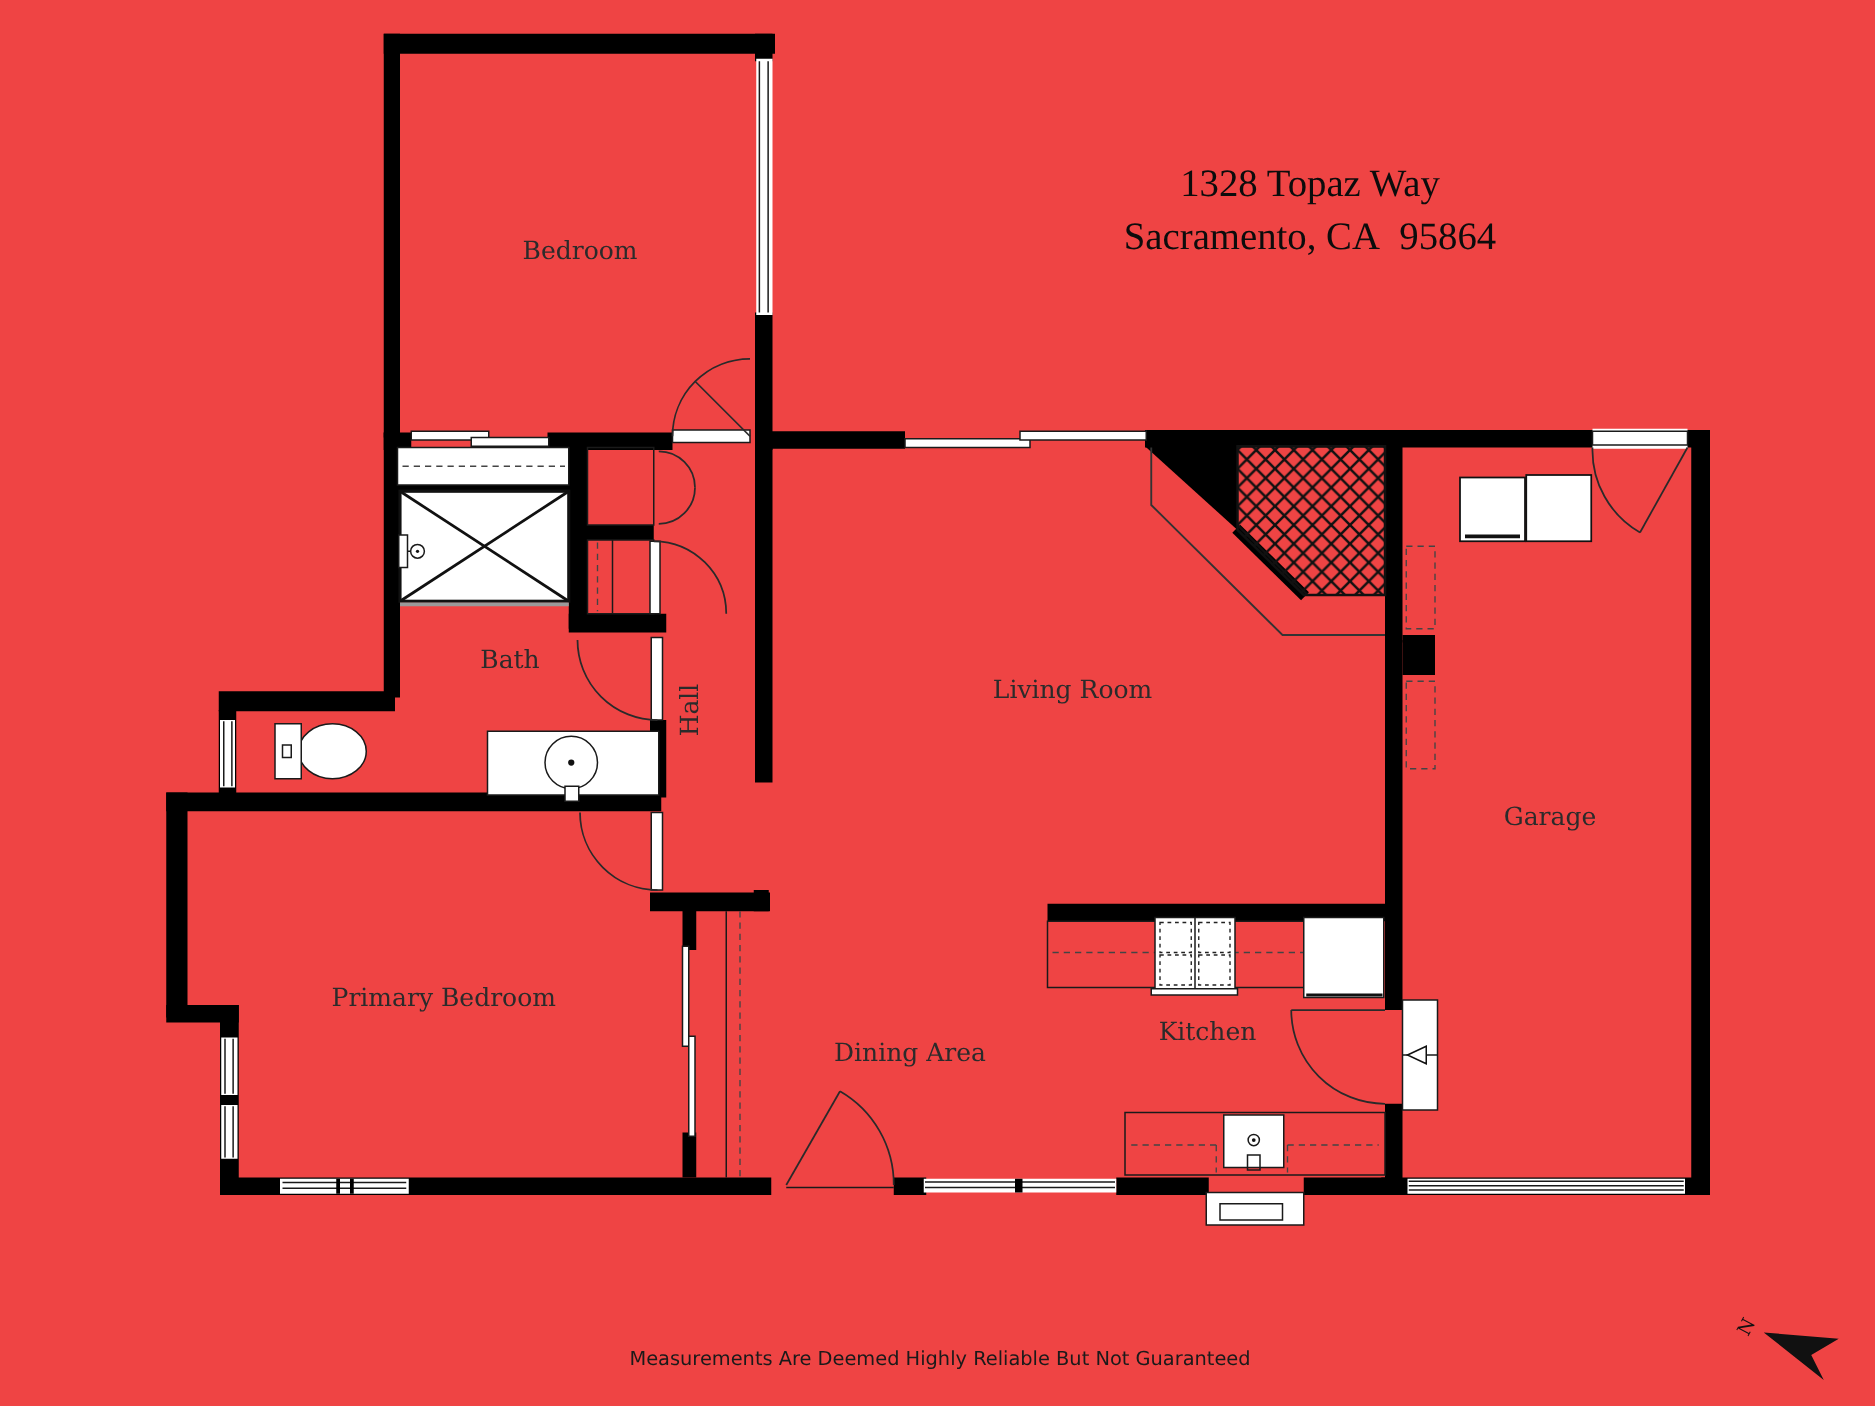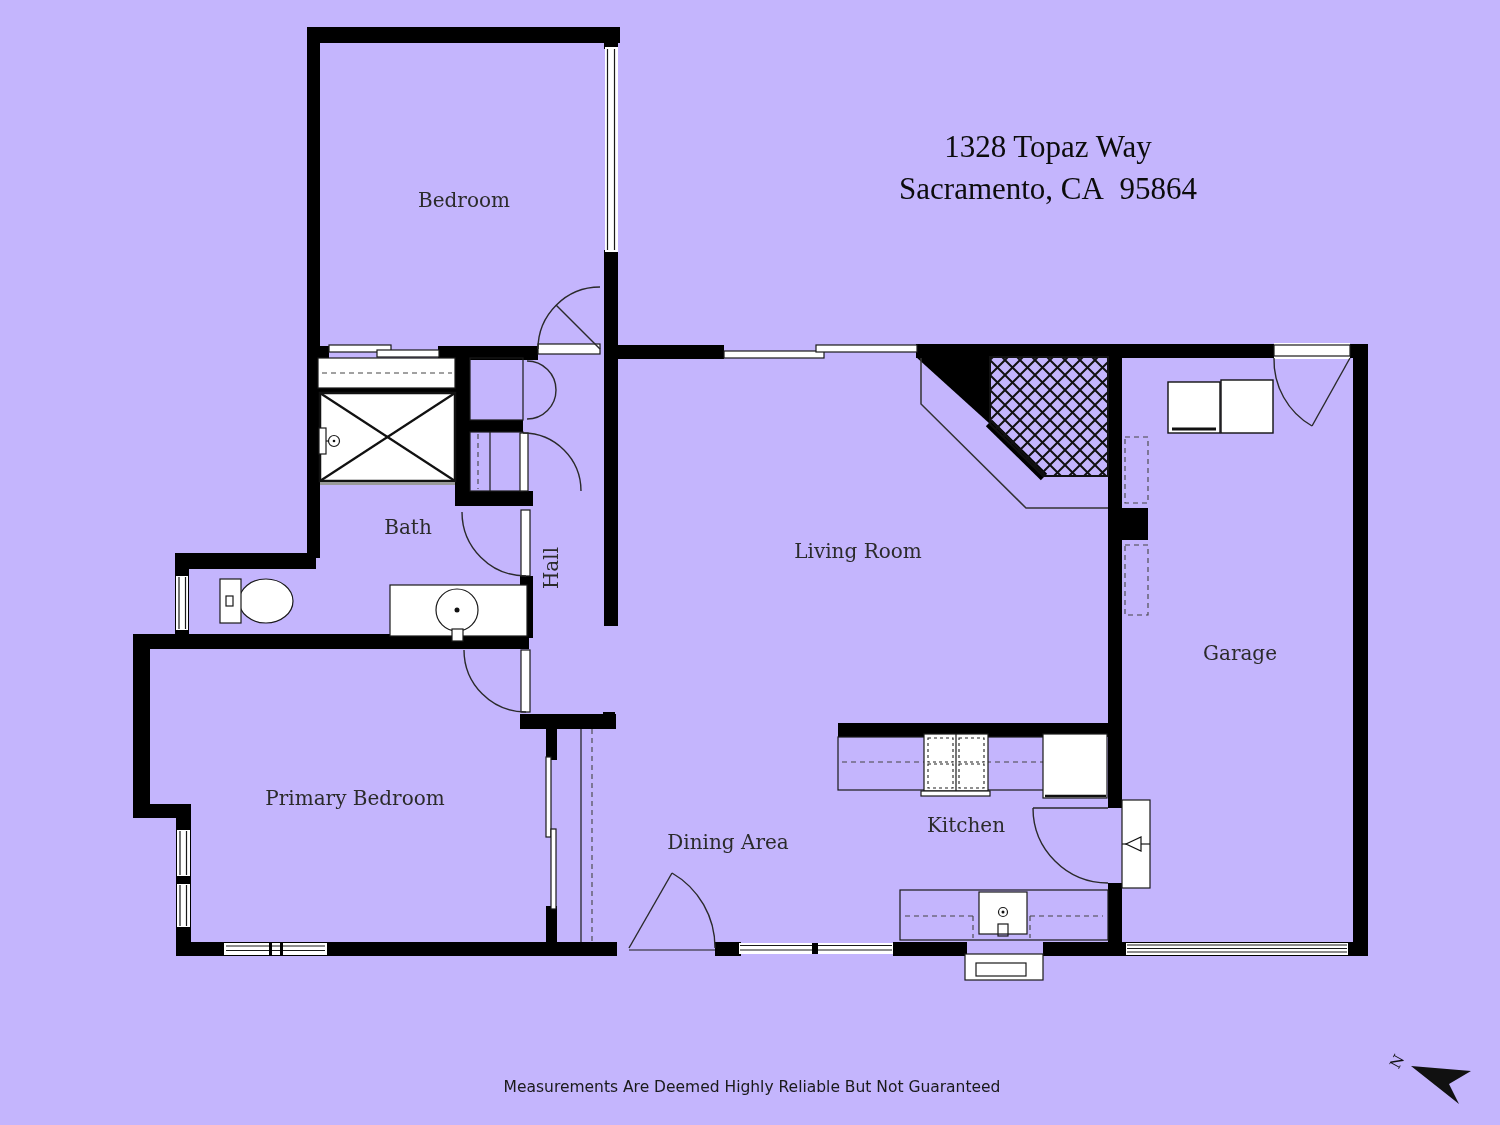--- a/index.html
+++ b/index.html
@@ -1,16 +1,16 @@
 <!DOCTYPE html>
 <html><head>
 <meta charset="utf-8">
 <style>
   html,body{margin:0;padding:0;background:#fff;}
-  #stage{position:relative;width:1500px;height:1125px;background:#c4b5fd;overflow:hidden;
+  #stage{position:relative;width:1500px;height:1125px;background:#ef4444;overflow:hidden;
          font-family:"Liberation Serif", serif;text-align:right;}
   svg{display:block}
   .room-label{font-family:"DejaVu Serif", serif;font-size:20px;fill:#2b2b2b;}
   .title-text{font-family:"Liberation Serif", serif;fill:#0c0c0c;font-size:31px;}
   .footer-text{font-family:"DejaVu Sans", sans-serif;font-size:15.5px;fill:#1a1a1a;}
   .north-n{font-family:"DejaVu Serif", serif;font-size:15px;fill:#111;}
   .thin{stroke:#1a1a1a;stroke-width:1.2;fill:none;}
   .thin-w{stroke:#1a1a1a;stroke-width:1.2;fill:#fff;}
   .arc{stroke:#2a2a2a;stroke-width:1.4;fill:none;}
   .dash{stroke:#444;stroke-width:1.1;fill:none;stroke-dasharray:5,4;}

